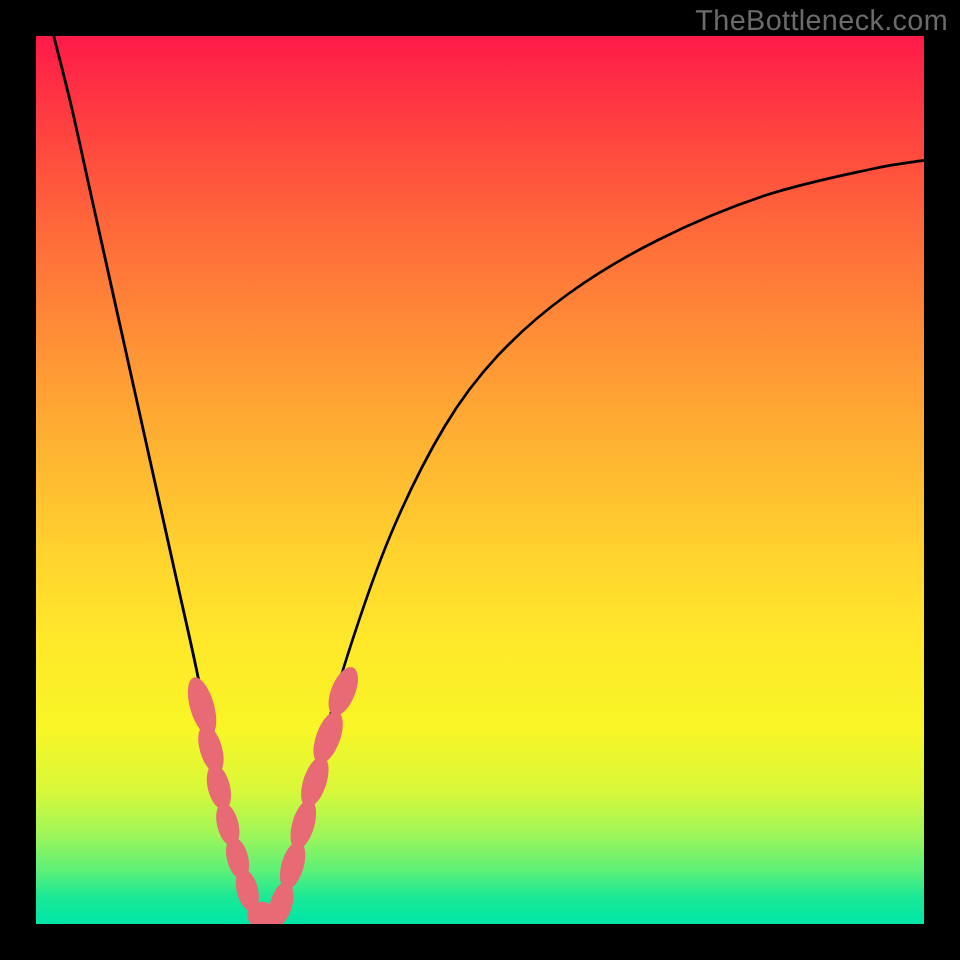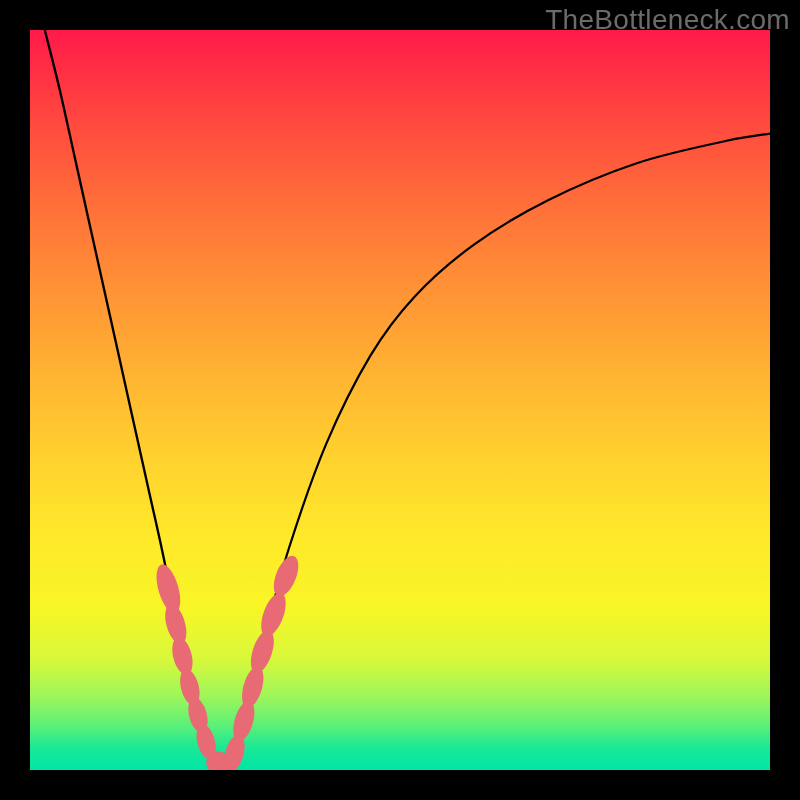--- a/index.html
+++ b/index.html
@@ -46,21 +46,21 @@
     left: 0;
     top: 0;
     width: 740px;
     height: 740px;
   }
   .watermark {
     position: absolute;
     top: 4px;
     right: 10px;
     color: #6b6b6b;
-    font-size: 28px;
+    font-size: 24px;
     font-weight: 500;
     letter-spacing: 0.3px;
     user-select: none;
   }
   .marker {
     fill: #e86a74;
   }
 </style>
 </head>
 <body>

